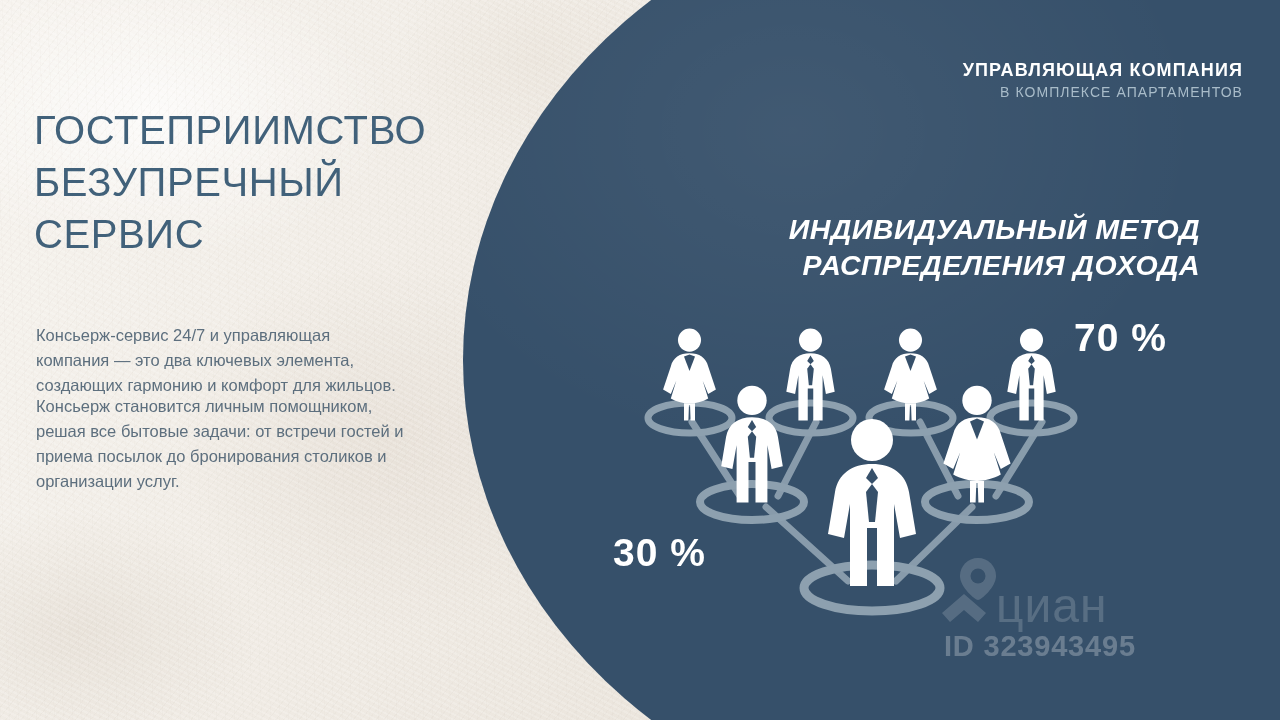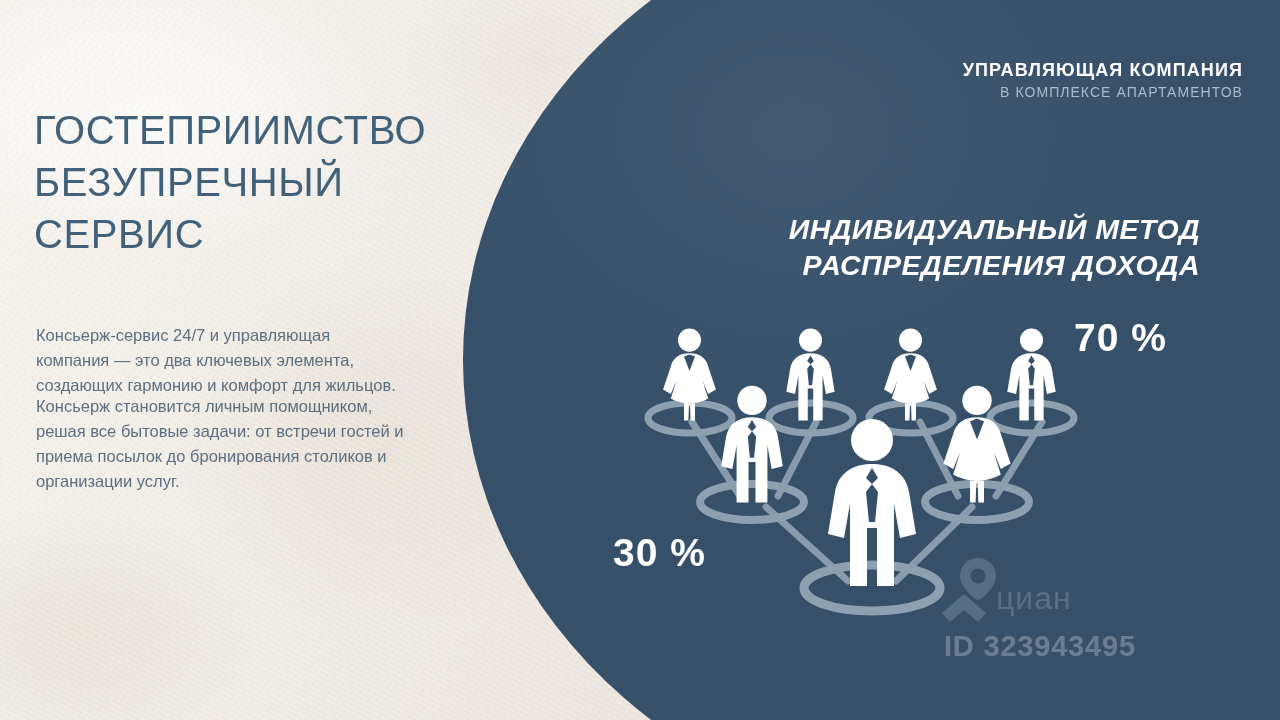--- a/index.html
+++ b/index.html
@@ -98,21 +98,21 @@
   #diagram svg { position:absolute; left:0; top:0; }
 
   
   #watermark {
     position:absolute; left:940px; top:556px;
     width:250px; height:110px; pointer-events:none;
   }
   #wm-logo { position:absolute; left:0; top:0; opacity:.16; }
   #wm-word {
     position:absolute; left:56px; top:26px;
-    font-size:32px; font-weight:400; letter-spacing:1px;
+    font-size:48px; font-weight:400; letter-spacing:1px;
     color:#ffffff; opacity:.17; line-height:1;
   }
   #wm-id {
     position:absolute; left:4px; top:76px;
     font-size:29px; font-weight:700; letter-spacing:.8px;
     color:#ffffff; opacity:.26; line-height:1; white-space:nowrap;
   }
 </style>
 </head>
 <body>

